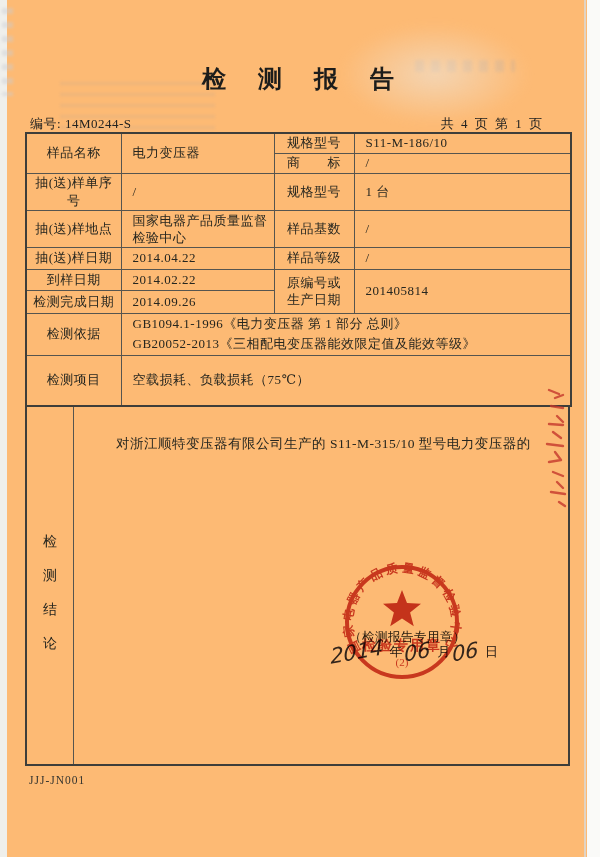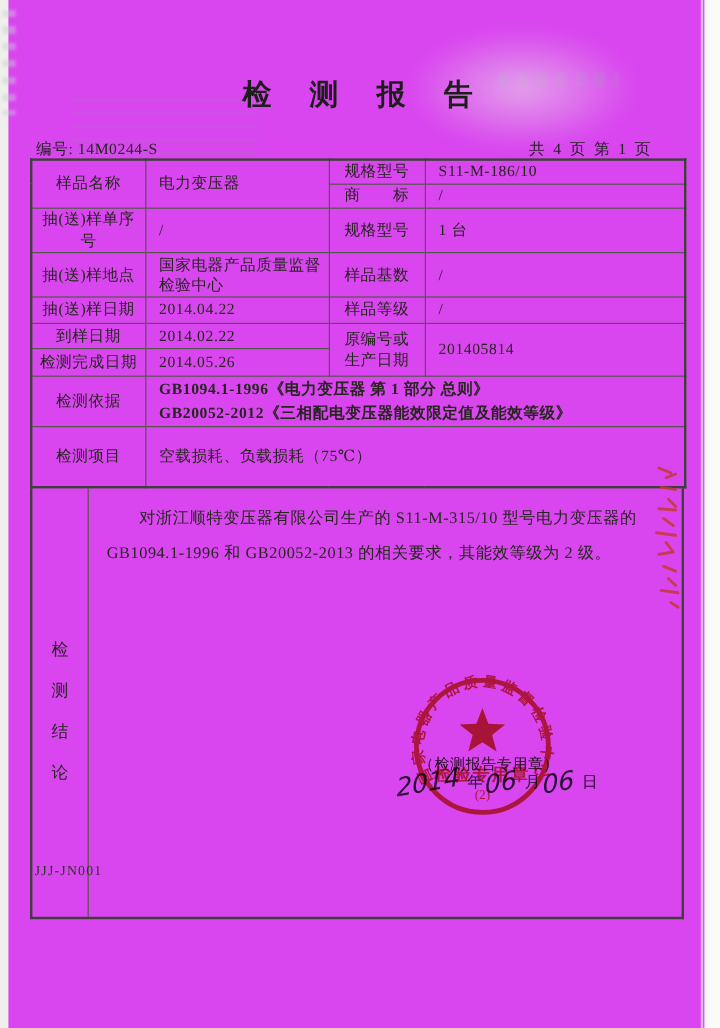--- a/index.html
+++ b/index.html
@@ -1,18 +1,18 @@
 <!DOCTYPE html>
 <html><head>
 <meta charset="utf-8">
 <style>
   html,body{margin:0;padding:0;background:#e9e9e6;}
   .page{
     position:relative;width:600px;height:857px;margin:0 auto;
-    background:#d946ef;overflow:hidden;
+    background:#fdba74;overflow:hidden;
     font-family:"Liberation Serif","DejaVu Serif",serif;
     color:#2b2b28;
   }
   
   .edge-left{position:absolute;left:0;top:0;width:7px;height:857px;background:#efefeb;}
   .edge-right-line{position:absolute;left:584px;top:0;width:2px;height:857px;background:#dbdad6;opacity:.8;}
   .edge-right{position:absolute;left:587px;top:0;width:13px;height:857px;background:#fafaf8;}
   .smudge{position:absolute;filter:blur(1.5px);pointer-events:none;}
   .smudge-col{left:2px;top:8px;width:11px;height:88px;opacity:.45;
     background:repeating-linear-gradient(#c9cdd4 0 6px,transparent 6px 14px);}
@@ -32,51 +32,51 @@
   .pagination{position:absolute;right:56px;top:0;letter-spacing:2px;}
 
   .flow{position:absolute;left:25px;top:132px;width:545px;}
   table.info{border-collapse:collapse;width:545px;table-layout:fixed;font-size:13px;}
   table.info{border:2px solid #3e3e3a;}
   table.info td{border:1px solid #56554f;overflow:hidden;color:#26261f;}
   td.lbl{text-align:center;padding:0 2px;letter-spacing:.5px;}
   td.val{text-align:left;padding:0 4px 0 11px;letter-spacing:.5px;}
   td.val2l{line-height:17px;}
   .lbl-2line{text-align:left;padding-left:14px;line-height:17px;}
-  .basis div{line-height:20px;font-weight:bold;}
+  .basis div{line-height:20px;}
 
   .conclusion{
     display:flex;width:541px;height:357px;
     border:2px solid #3e3e3a;border-top:none;
   }
   .conclusion-label{
     width:46px;border-right:1px solid #56554f;
     display:flex;flex-direction:column;align-items:center;
     padding-top:126px;gap:16px;font-size:14px;color:#26261f;
   }
   .conclusion-body{position:relative;flex:1;font-size:13.5px;color:#26261f;}
-  .conclusion-text{padding:10px 20px 0 15px;line-height:29px;letter-spacing:.5px;}
+  .conclusion-text{padding:22px 20px 0 15px;line-height:29px;letter-spacing:.5px;}
   .indent{text-indent:2em;}
 
   .stamp{position:absolute;left:322px;top:542px;z-index:4;opacity:.9;mix-blend-mode:multiply;}
   .seal-note{
     position:absolute;left:349px;top:629px;z-index:5;font-size:12.5px;color:#27261f;
     letter-spacing:.5px;mix-blend-mode:multiply;
   }
   .date-line{
     position:absolute;left:330px;top:640px;z-index:5;display:flex;align-items:center;
     mix-blend-mode:multiply;color:#1f1e23;
   }
   .hand{
     font-family:"DejaVu Sans",sans-serif;font-style:italic;font-weight:500;
     font-size:21px;transform:rotate(-10deg) skewX(-8deg);color:#33323a;
   }
   .dunit{font-size:13px;margin:0 2px 0 6px;}
   .frag{position:absolute;left:541px;top:384px;z-index:3;opacity:.8;filter:blur(.4px);}
-  .footer-code{position:absolute;left:29px;top:720px;font-size:11.5px;letter-spacing:1px;color:#34342f;}
+  .footer-code{position:absolute;left:29px;top:774px;font-size:11.5px;letter-spacing:1px;color:#34342f;}
 </style>
 </head>
 <body>
 
 <div class="page">
 
   <div class="edge-left"></div>
   <div class="smudge smudge-col"></div>
   <div class="smudge smudge-box"></div>
   <div class="smudge smudge-line"></div>
@@ -131,47 +131,46 @@
         <td class="lbl">到样日期</td>
         <td class="val">2014.02.22</td>
         <td class="lbl lbl-2line" rowspan="2">
           <div>原编号或</div>
           <div>生产日期</div>
         </td>
         <td class="val" rowspan="2">201405814</td>
       </tr>
       <tr style="height:23px">
         <td class="lbl">检测完成日期</td>
-        <td class="val">2014.05.26</td>
+        <td class="val">2014.09.26</td>
       </tr>
       <tr style="height:42px">
         <td class="lbl">检测依据</td>
         <td class="val basis" colspan="3">
           <div>GB1094.1-1996《电力变压器 第 1 部分 总则》</div>
-          <div>GB20052-2012《三相配电变压器能效限定值及能效等级》</div>
+          <div>GB20052-2013《三相配电变压器能效限定值及能效等级》</div>
         </td>
       </tr>
       <tr style="height:51px">
         <td class="lbl">检测项目</td>
         <td class="val" colspan="3">空载损耗、负载损耗（75℃）</td>
       </tr>
     </tbody>
       </table>
 
     <div class="conclusion">
       <div class="conclusion-label">
         <span>检</span>
         <span>测</span>
         <span>结</span>
         <span>论</span>
       </div>
       <div class="conclusion-body">
         <div class="conclusion-text">
           <div class="indent">对浙江顺特变压器有限公司生产的 S11-M-315/10 型号电力变压器的</div>
-          <div>GB1094.1-1996 和 GB20052-2013 的相关要求，其能效等级为 2 级。</div>
         </div>
       </div>
     </div>
   </div>
 
   <svg class="stamp" width="160" height="160" viewBox="0 0 160 160">
     <circle cx="80" cy="80" r="55" fill="none" stroke="#c5382c" stroke-width="4"></circle>
     <path id="stamp-arc" d="M 40,110 A 50,50 0 1 1 120,110" fill="none"></path>
     <text font-size="12" font-weight="bold" fill="#c5382c" letter-spacing="3.5" font-family="'Liberation Serif',serif">
       <textPath href="#stamp-arc" startOffset="50%" text-anchor="middle">国家电器产品质量监督检验中心</textPath>

